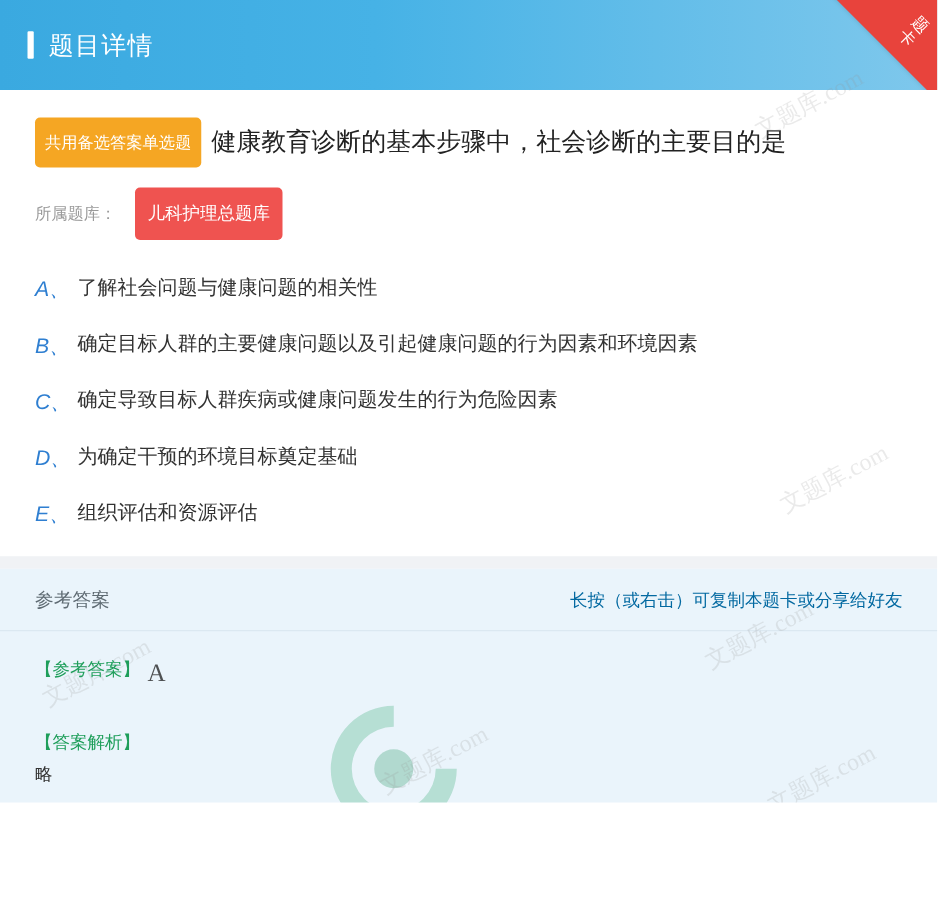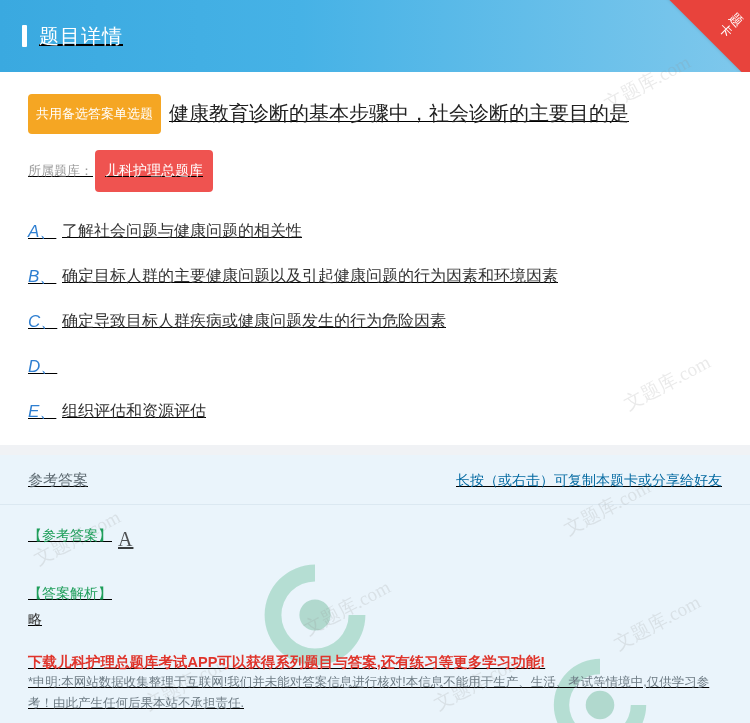--- a/index.html
+++ b/index.html
@@ -7,24 +7,23 @@
     margin: 0;
     padding: 0;
     width: 750px;
     height: 723px;
     background: #ffffff;
     font-family: "Liberation Sans", sans-serif;
   }
   .page {
     position: relative;
     width: 750px;
-    height: 723px;
+    height: 642px;
     overflow: hidden;
     background: #ffffff;
-    text-decoration: underline;
   }
 
   
   .header {
     position: relative;
     height: 72px;
     background: linear-gradient(90deg, #3aa9e0 0%, #46b2e6 40%, #7fc8ec 100%);
     display: flex;
     align-items: center;
     overflow: hidden;
@@ -87,21 +86,21 @@
     line-height: 36px;
   }
   .bank-row {
     margin-top: 16px;
     display: flex;
     align-items: center;
   }
   .bank-label {
     font-size: 13px;
     color: #9a9a9a;
-    margin-right: 2px;
+    margin-right: 15px;
   }
   .bank-tag {
     display: inline-block;
     background: #ef5350;
     color: #ffffff;
     font-size: 14px;
     padding: 12px 10px;
     border-radius: 4px;
   }
 
@@ -248,20 +247,21 @@
       <div class="option">
         <span class="opt-key">B、</span>
         <span class="opt-text">确定目标人群的主要健康问题以及引起健康问题的行为因素和环境因素</span>
       </div>
       <div class="option">
         <span class="opt-key">C、</span>
         <span class="opt-text">确定导致目标人群疾病或健康问题发生的行为危险因素</span>
       </div>
       <div class="option">
         <span class="opt-key">D、</span>
+        <span class="opt-text">为确定干预的环境目标奠定基础</span>
       </div>
       <div class="option">
         <span class="opt-key">E、</span>
         <span class="opt-text">组织评估和资源评估</span>
       </div>
     </div>
   </div>
 
   <div class="divider"></div>
 

